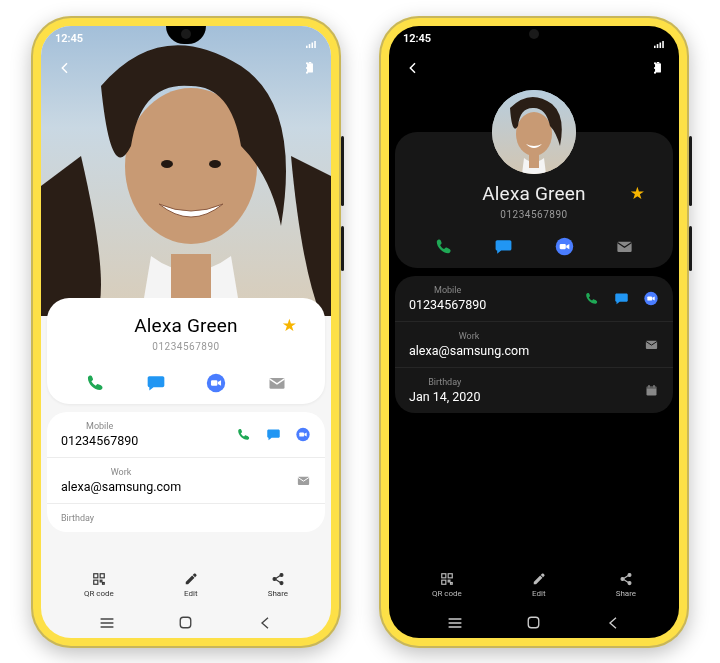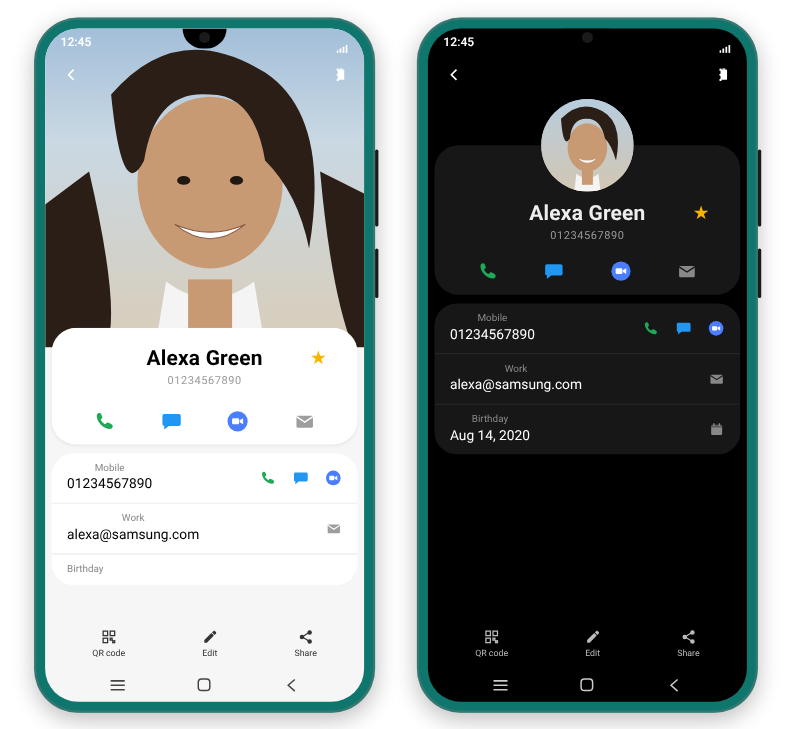--- a/index.html
+++ b/index.html
@@ -4,21 +4,21 @@
 <style>
   html, body { margin: 0; padding: 0; }
   body {
     width: 720px; height: 663px;
     background: #fff;
     font-family: -apple-system, BlinkMacSystemFont, "Segoe UI", Roboto, Helvetica, Arial, sans-serif;
     display: flex; align-items: center; justify-content: center; gap: 38px;
   }
   .phone {
     width: 290px; height: 612px;
-    background: #0f766e;
+    background: #fde047;
     border-radius: 40px;
     padding: 10px;
     position: relative;
     box-shadow: 0 6px 20px rgba(0,0,0,.25), inset 0 0 0 2px rgba(120,120,120,.4);
   }
   .side-btn { position: absolute; right: -3px; width: 3px; background: #1a1a1a; border-radius: 2px; }
   .side-btn.b1 { top: 120px; height: 70px; }
   .side-btn.b2 { top: 210px; height: 45px; }
   .screen {
     width: 100%; height: 100%;
@@ -64,21 +64,21 @@
     background: linear-gradient(180deg, #b7cdde 0%, #d2c6b3 100%);
     position: relative; z-index: 3;
   }
 
   .card {
     border-radius: 22px; padding: 16px 14px 8px; margin: 0 6px; position: relative;
   }
   .light .card { background: #fff; box-shadow: 0 1px 3px rgba(0,0,0,.06); z-index: 2; }
   .dark  .card { background: #171717; margin-top: -42px; padding-top: 50px; }
   .name-row { display: flex; align-items: center; justify-content: center; position: relative; }
-  .name { font-size: 19px; font-weight: 700; letter-spacing: .2px; }
+  .name { font-size: 19px; font-weight: 400; letter-spacing: .2px; }
   .dark .name { color: #eee; }
   .star { position: absolute; right: 14px; color: #f7b500; font-size: 17px; }
   .sub { text-align: center; font-size: 10px; color: #999; margin-top: 4px; letter-spacing: .5px; }
   .action-row { display: flex; justify-content: space-around; margin-top: 18px; padding: 0 4px; }
   .dark .action-row { margin-top: 14px; }
   .act { width: 26px; height: 26px; display: flex; align-items: center; justify-content: center; }
 
   .details { margin: 8px 6px 0; border-radius: 20px; overflow: hidden; }
   .light .details { background: #fff; }
   .dark  .details { background: #171717; }
@@ -445,21 +445,21 @@
                 <svg width="15" height="15" viewBox="0 0 24 24" fill="#888">
                   <rect x="3" y="6" width="18" height="13" rx="1.5"></rect>
                   <path d="M3 7l9 6 9-6" stroke="#171717" stroke-width="1.6" fill="none"></path>
                 </svg>
               </span>
           </div>
         </div>
         <div class="row">
           <div class="lbls">
             <span class="key">Birthday</span>
-            <span class="val">Aug 14, 2020</span>
+            <span class="val">Jan 14, 2020</span>
           </div>
           <div class="right-icons">
             <span class="ri">
                 <svg width="15" height="15" viewBox="0 0 24 24" fill="#888">
                   <rect x="4" y="5" width="16" height="15" rx="2"></rect>
                   <rect x="4" y="5" width="16" height="4" fill="#171717" opacity=".4"></rect>
                   <line x1="8" y1="3" x2="8" y2="7" stroke="#888" stroke-width="2"></line>
                   <line x1="16" y1="3" x2="16" y2="7" stroke="#888" stroke-width="2"></line>
                 </svg>
               </span>

